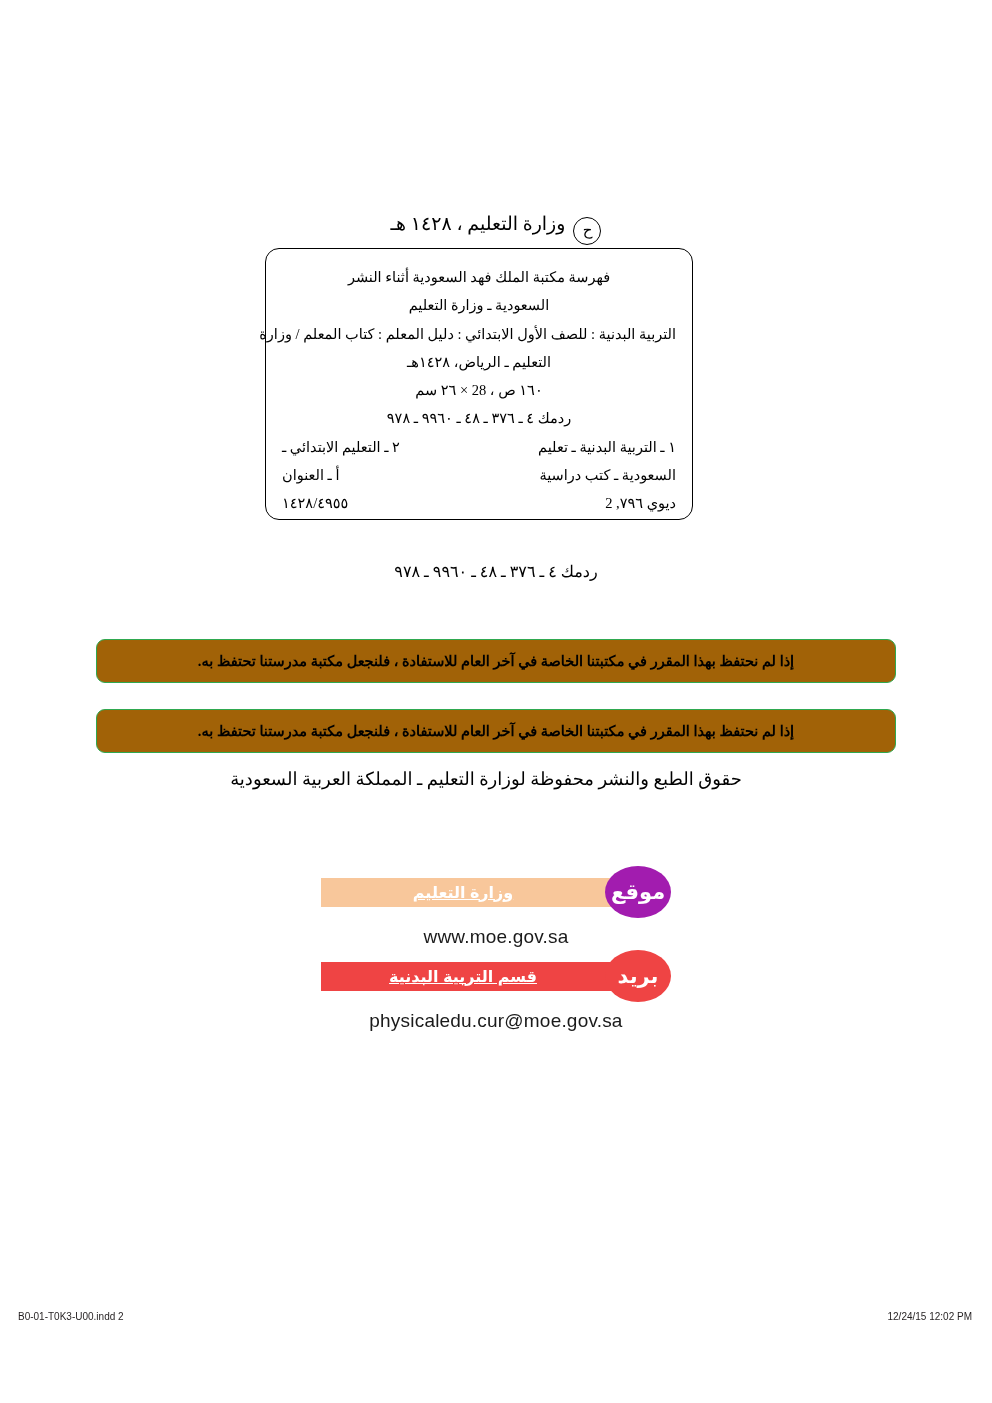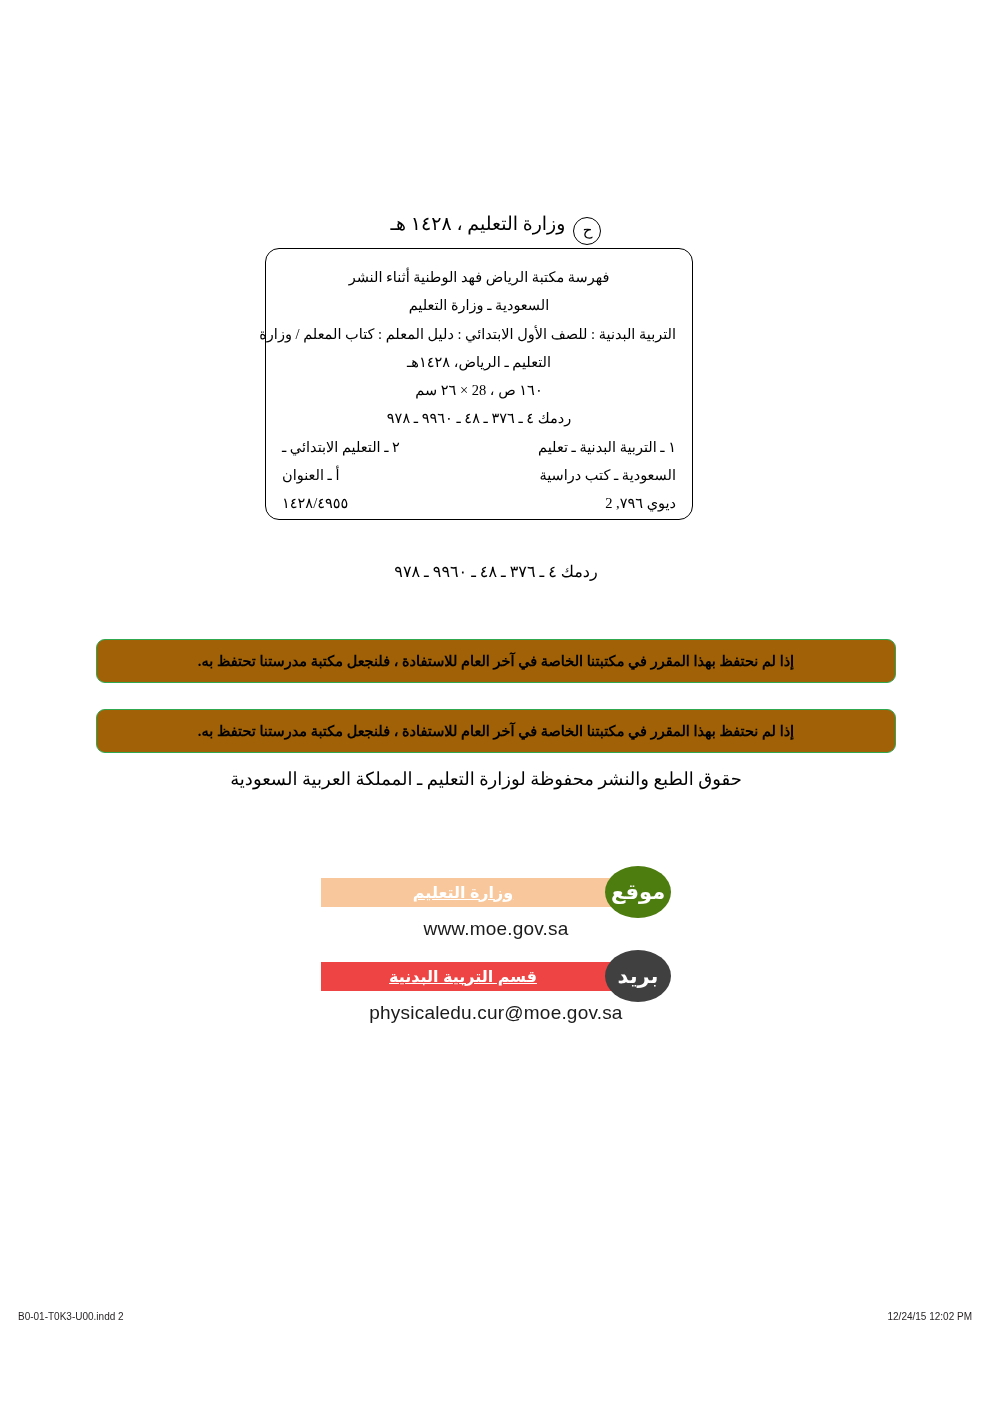--- a/index.html
+++ b/index.html
@@ -161,30 +161,31 @@
     margin-right: -12px;
     padding-right: 12px;
     box-sizing: border-box;
     text-decoration: underline;
   }
   .contact-value {
     text-align: center;
     font-family: "Liberation Sans", "DejaVu Sans", sans-serif;
     font-size: 19px;
     direction: ltr;
+    margin-top: 8px;
     letter-spacing: 0.2px;
     color: #1a1a1a;
   }
 
   .site-block { top: 866px; }
   .mail-block { top: 950px; }
 
-  .site .pill-label { background: #4d7c0f; }
+  .site .pill-label { background: #a21caf; }
   .site .pill-bar   { background: #f8c79b; }
-  .mail .pill-label { background: #404040; }
+  .mail .pill-label { background: #ef4444; }
   .mail .pill-bar   { background: #ef4444; }
 
   
   .footer-left,
   .footer-right {
     position: absolute;
     top: 1311px;
     font-family: "Liberation Sans", "DejaVu Sans", sans-serif;
     font-size: 10px;
     color: #231f20;
@@ -199,21 +200,21 @@
 
 <div class="page">
 
   <div class="copyright-line">
     <span class="inner">
       <span class="circle-c">ح</span><span>وزارة التعليم ، ١٤٢٨ هـ</span>
     </span>
   </div>
 
   <div class="cip-box">
-    <div class="cip-line">فهرسة مكتبة الرياض فهد الوطنية أثناء النشر</div>
+    <div class="cip-line">فهرسة مكتبة الملك فهد السعودية أثناء النشر</div>
     <div class="cip-line">السعودية ـ وزارة التعليم</div>
     <div class="cip-line">التربية البدنية : للصف الأول الابتدائي : دليل المعلم : كتاب المعلم / وزارة</div>
     <div class="cip-line">التعليم ـ الرياض، ١٤٢٨هـ</div>
     <div class="cip-line">١٦٠ ص ، 28 × ٢٦ سم</div>
     <div class="cip-line">ردمك ٤ ـ ٣٧٦ ـ ٤٨ ـ ٩٩٦٠ ـ ٩٧٨</div>
     <div class="cip-split">
       <span>١ ـ التربية البدنية ـ تعليم</span>
       <span>٢ ـ التعليم الابتدائي ـ</span>
     </div>
     <div class="cip-split">

